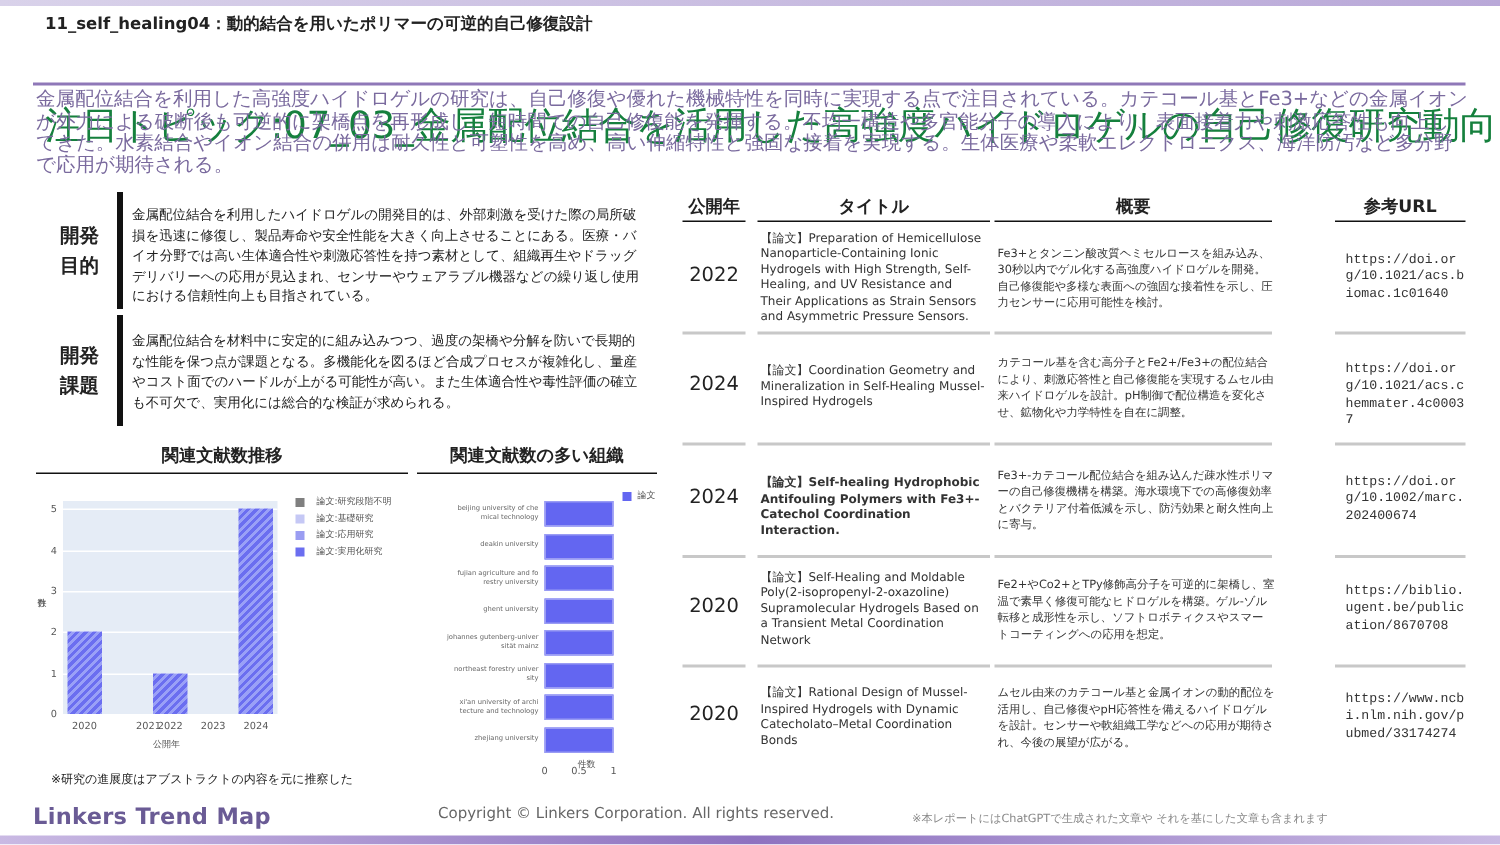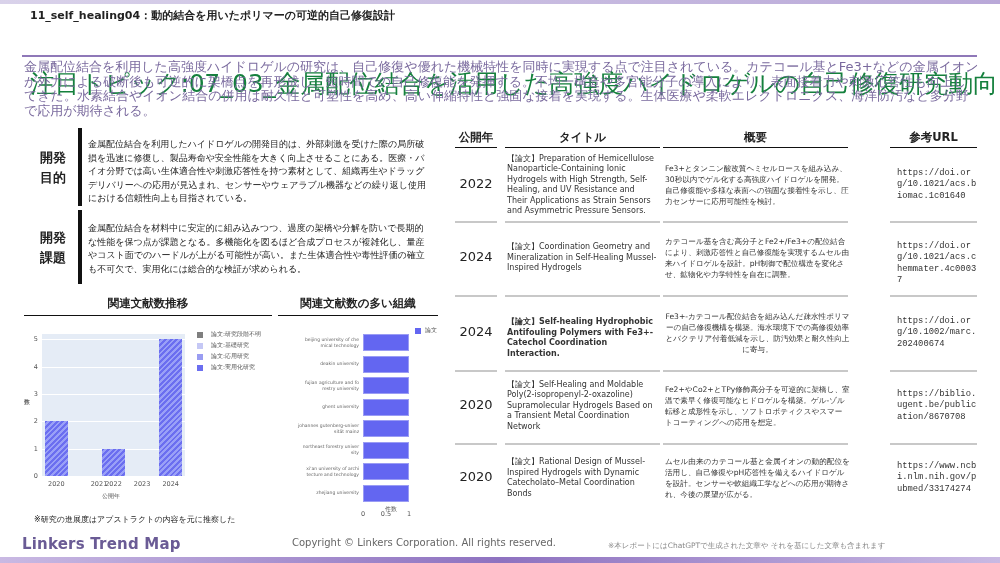--- a/index.html
+++ b/index.html
@@ -211,21 +211,21 @@
       <div class="cell-summary" style="top: 14px;">カテコール基を含む高分子とFe2+/Fe3+の配位結合により、刺激応答性と自己修復能を実現するムセル由来ハイドロゲルを設計。pH制御で配位構造を変化させ、鉱物化や力学特性を自在に調整。</div>
       <div class="cell-url" style="top: 18.5px;">https://doi.org/10.1021/acs.chemmater.4c00037</div>
     </div>
     <div class="rule" style="left: 455px; width: 42px; top: 295px;"></div>
     <div class="rule" style="left: 505px; width: 155px; top: 295px;"></div>
     <div class="rule" style="left: 663px; width: 185px; top: 295px;"></div>
     <div class="rule" style="left: 890px; width: 87px; top: 295px;"></div>
     <div class="row" style="top: 297px; height: 72px;">
       <div class="cell-year" style="top: 27px;">2024</div>
       <div class="cell-title" style="top: 20px; font-weight: bold;">【論文】Self-healing Hydrophobic Antifouling Polymers with Fe3+-Catechol Coordination Interaction.</div>
-      <div class="cell-summary" style="top: 14px; text-align: center;">Fe3+-カテコール配位結合を組み込んだ疎水性ポリマーの自己修復機構を構築。海水環境下での高修復効率とバクテリア付着低減を示し、防汚効果と耐久性向上に寄与。</div>
+      <div class="cell-summary" style="top: 14px;">Fe3+-カテコール配位結合を組み込んだ疎水性ポリマーの自己修復機構を構築。海水環境下での高修復効率とバクテリア付着低減を示し、防汚効果と耐久性向上に寄与。</div>
       <div class="cell-url" style="top: 18.5px;">https://doi.org/10.1002/marc.202400674</div>
     </div>
     <div class="rule" style="left: 455px; width: 42px; top: 370px;"></div>
     <div class="rule" style="left: 505px; width: 155px; top: 370px;"></div>
     <div class="rule" style="left: 663px; width: 185px; top: 370px;"></div>
     <div class="rule" style="left: 890px; width: 87px; top: 370px;"></div>
     <div class="row" style="top: 370px; height: 72px;">
       <div class="cell-year" style="top: 27px;">2020</div>
       <div class="cell-title" style="top: 9.5px;">【論文】Self-Healing and Moldable Poly(2-isopropenyl-2-oxazoline) Supramolecular Hydrogels Based on a Transient Metal Coordination Network</div>
       <div class="cell-summary" style="top: 14px;">Fe2+やCo2+とTPy修飾高分子を可逆的に架橋し、室温で素早く修復可能なヒドロゲルを構築。ゲル-ゾル転移と成形性を示し、ソフトロボティクスやスマートコーティングへの応用を想定。</div>

